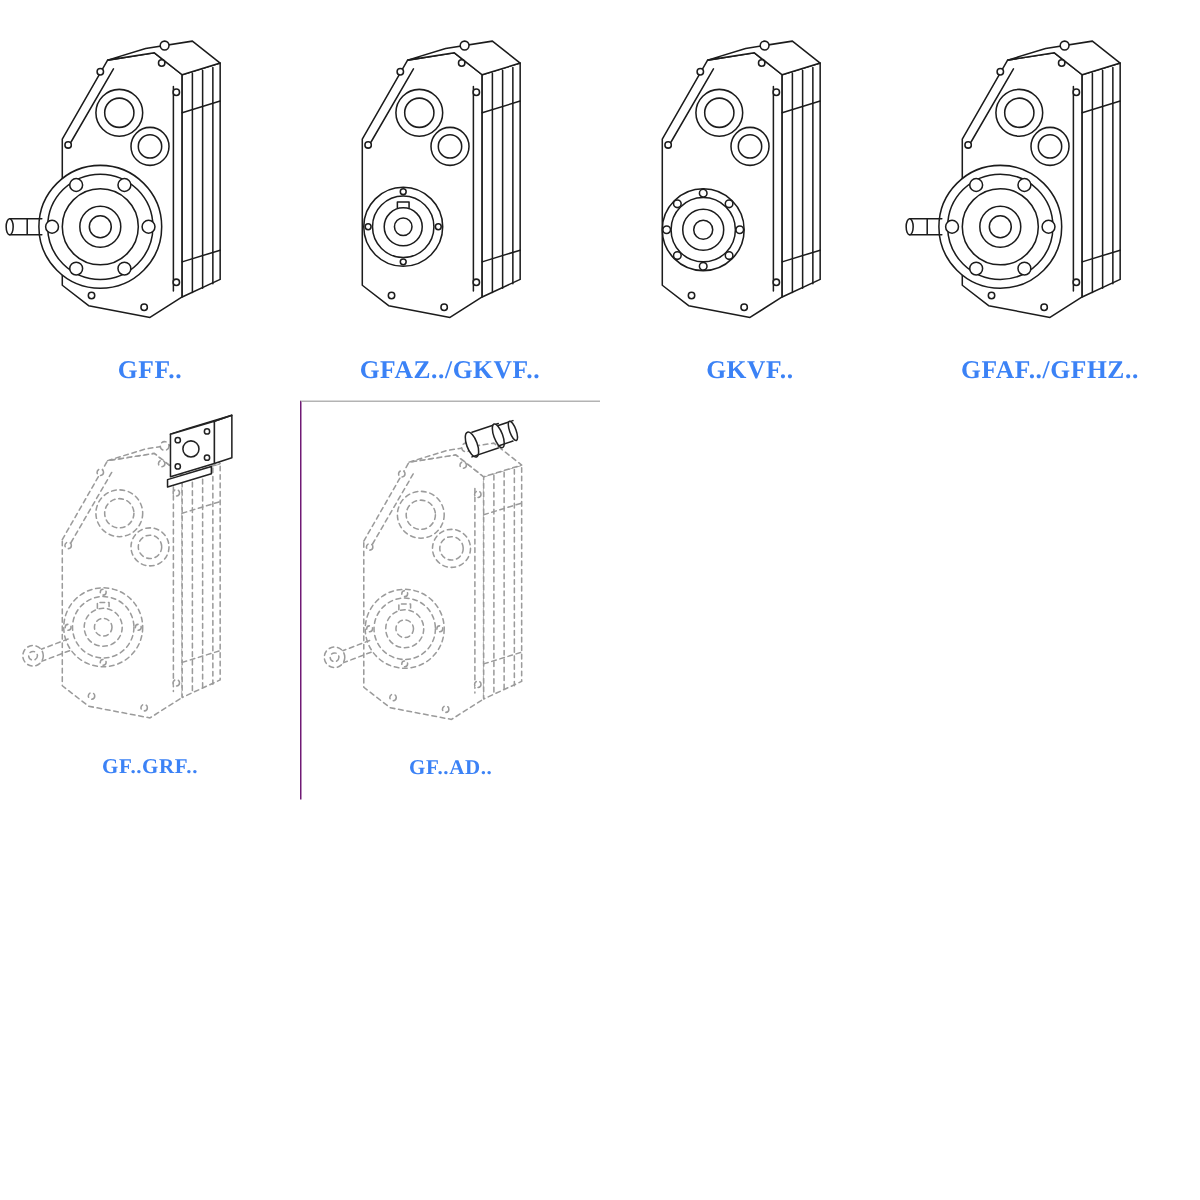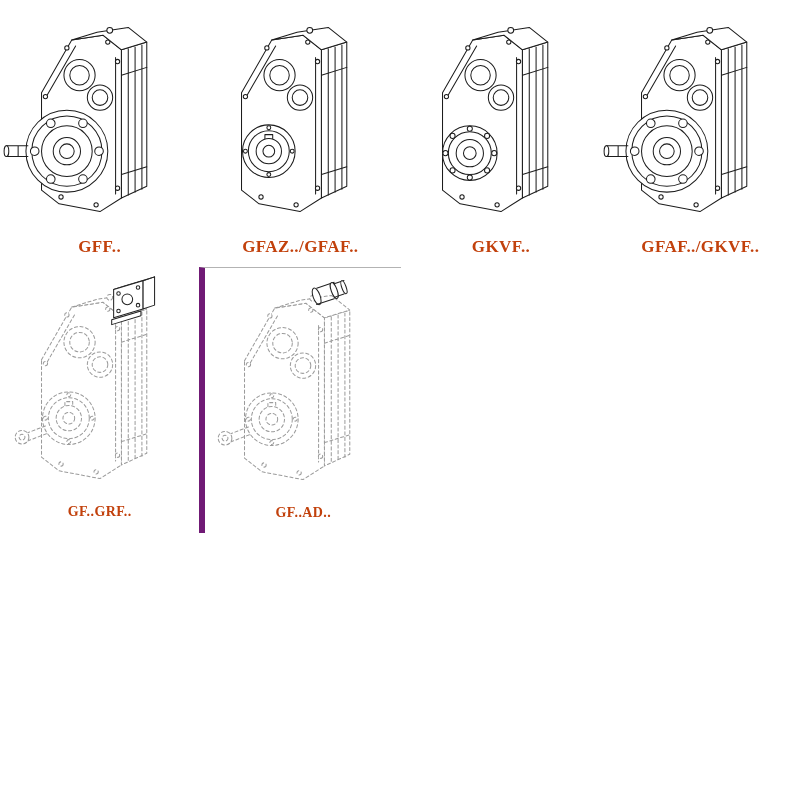--- a/index.html
+++ b/index.html
@@ -5,29 +5,29 @@
   html,body{margin:0;padding:0;background:#ffffff;}
   #page{
     width:800px;height:800px;background:#ffffff;
     display:grid;grid-template-columns:repeat(4,1fr);grid-template-rows:repeat(3,1fr);
     font-family:"Liberation Serif", serif;box-sizing:border-box;
   }
   .cell{
     margin:0;display:flex;flex-direction:column;align-items:center;
     justify-content:flex-start;padding-top:5px;box-sizing:border-box;
   }
-  .cell.boxed{border-left:6px solid #701a75;border-top:1px solid #b3b3b3;}
+  .cell.boxed{border-left:1px solid #701a75;border-top:1px solid #b3b3b3;}
   .drawing{
     stroke:#1c1c1c;fill:none;stroke-width:1.05;
     stroke-linejoin:round;stroke-linecap:round;
   }
   .drawing.phantom{stroke:#9b9b9b;stroke-dasharray:3.2 2.6;}
   .solid-part{stroke:#222222;stroke-dasharray:none;}
   .label{
-    font-weight:700;font-size:17px;letter-spacing:.4px;color:#c2410c;
+    font-weight:700;font-size:17px;letter-spacing:.4px;color:#3b82f6;
     text-align:right;margin-top:2px;white-space:nowrap;
   }
   .label.label-lg{font-size:14px;}
 </style>
 </head>
 <body>
 
 <svg width="0" height="0" style="position:absolute" aria-hidden="true">
   <defs>
     <g id="sym-body">
@@ -154,42 +154,42 @@
       <use href="#sym-flange" transform="translate(66,150)"></use>
     </svg>
     <figcaption class="label">GFF..</figcaption>
   </figure>
 
   <figure class="cell">
     <svg class="drawing" viewBox="0 0 200 236" width="196" height="230">
       <use href="#sym-body"></use>
       <use href="#sym-shaft" transform="translate(68,150)"></use>
     </svg>
-    <figcaption class="label">GFAZ../GFAF..</figcaption>
+    <figcaption class="label">GFAZ../GKVF..</figcaption>
   </figure>
 
   <figure class="cell">
     <svg class="drawing" viewBox="0 0 200 236" width="196" height="230">
       <use href="#sym-body"></use>
       <use href="#sym-bearing" transform="translate(68,152)"></use>
     </svg>
     <figcaption class="label">GKVF..</figcaption>
   </figure>
 
 
 
 
 
 
   <figure class="cell">
     <svg class="drawing" viewBox="0 0 200 236" width="196" height="230">
       <use href="#sym-body"></use>
       <use href="#sym-flange" transform="translate(66,150)"></use>
     </svg>
-    <figcaption class="label">GFAF../GKVF..</figcaption>
+    <figcaption class="label">GFAF../GFHZ..</figcaption>
   </figure>
 
 
   <figure class="cell">
     <svg class="drawing phantom" viewBox="0 0 200 236" width="196" height="230">
       <use href="#sym-body"></use>
       <use href="#sym-shaft" transform="translate(68,150)"></use>
       <use href="#sym-out-stub" transform="translate(44,158)"></use>
       <g class="solid-part">
         <use href="#sym-grf" transform="translate(114,8)"></use>

